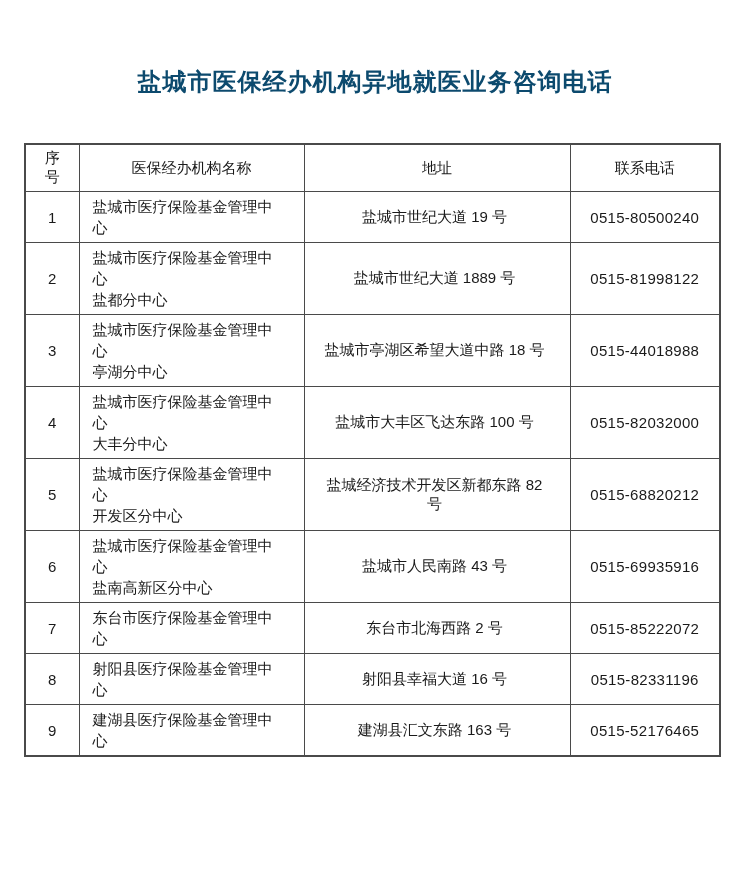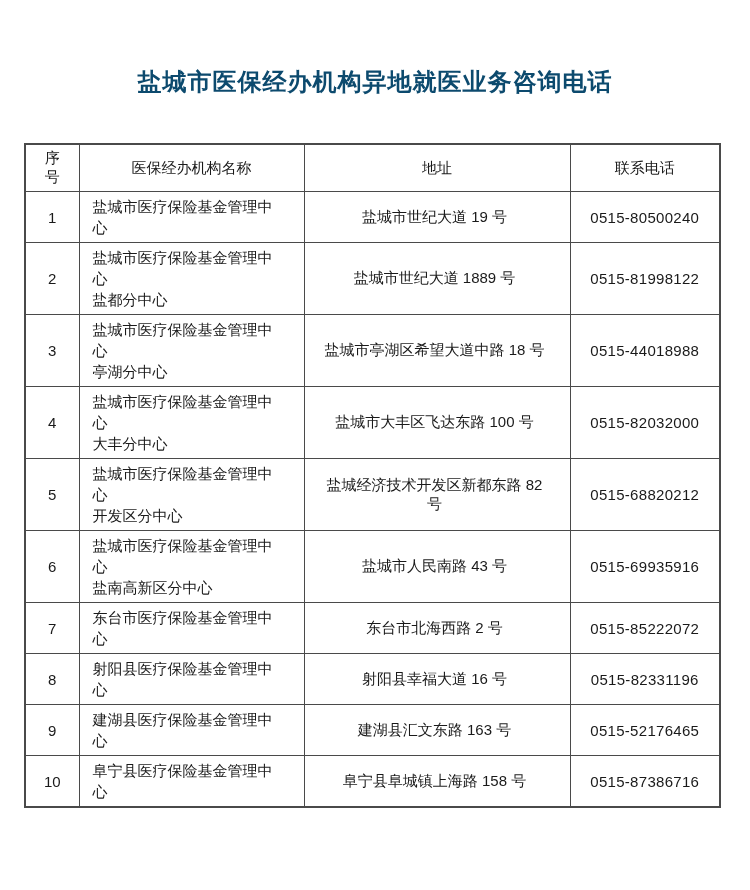--- a/index.html
+++ b/index.html
@@ -127,20 +127,14 @@
     <td class="cell-name">射阳县医疗保险基金管理中心</td>
     <td class="cell-addr">射阳县幸福大道 16 号</td>
     <td class="cell-phone">0515-82331196</td>
   </tr>
       <tr>
     <td class="cell-no">9</td>
     <td class="cell-name">建湖县医疗保险基金管理中心</td>
     <td class="cell-addr">建湖县汇文东路 163 号</td>
     <td class="cell-phone">0515-52176465</td>
   </tr>
-      <tr>
-    <td class="cell-no">10</td>
-    <td class="cell-name">阜宁县医疗保险基金管理中心</td>
-    <td class="cell-addr">阜宁县阜城镇上海路 158 号</td>
-    <td class="cell-phone">0515-87386716</td>
-  </tr>
     </tbody>
 </table>
 
 </body></html>

